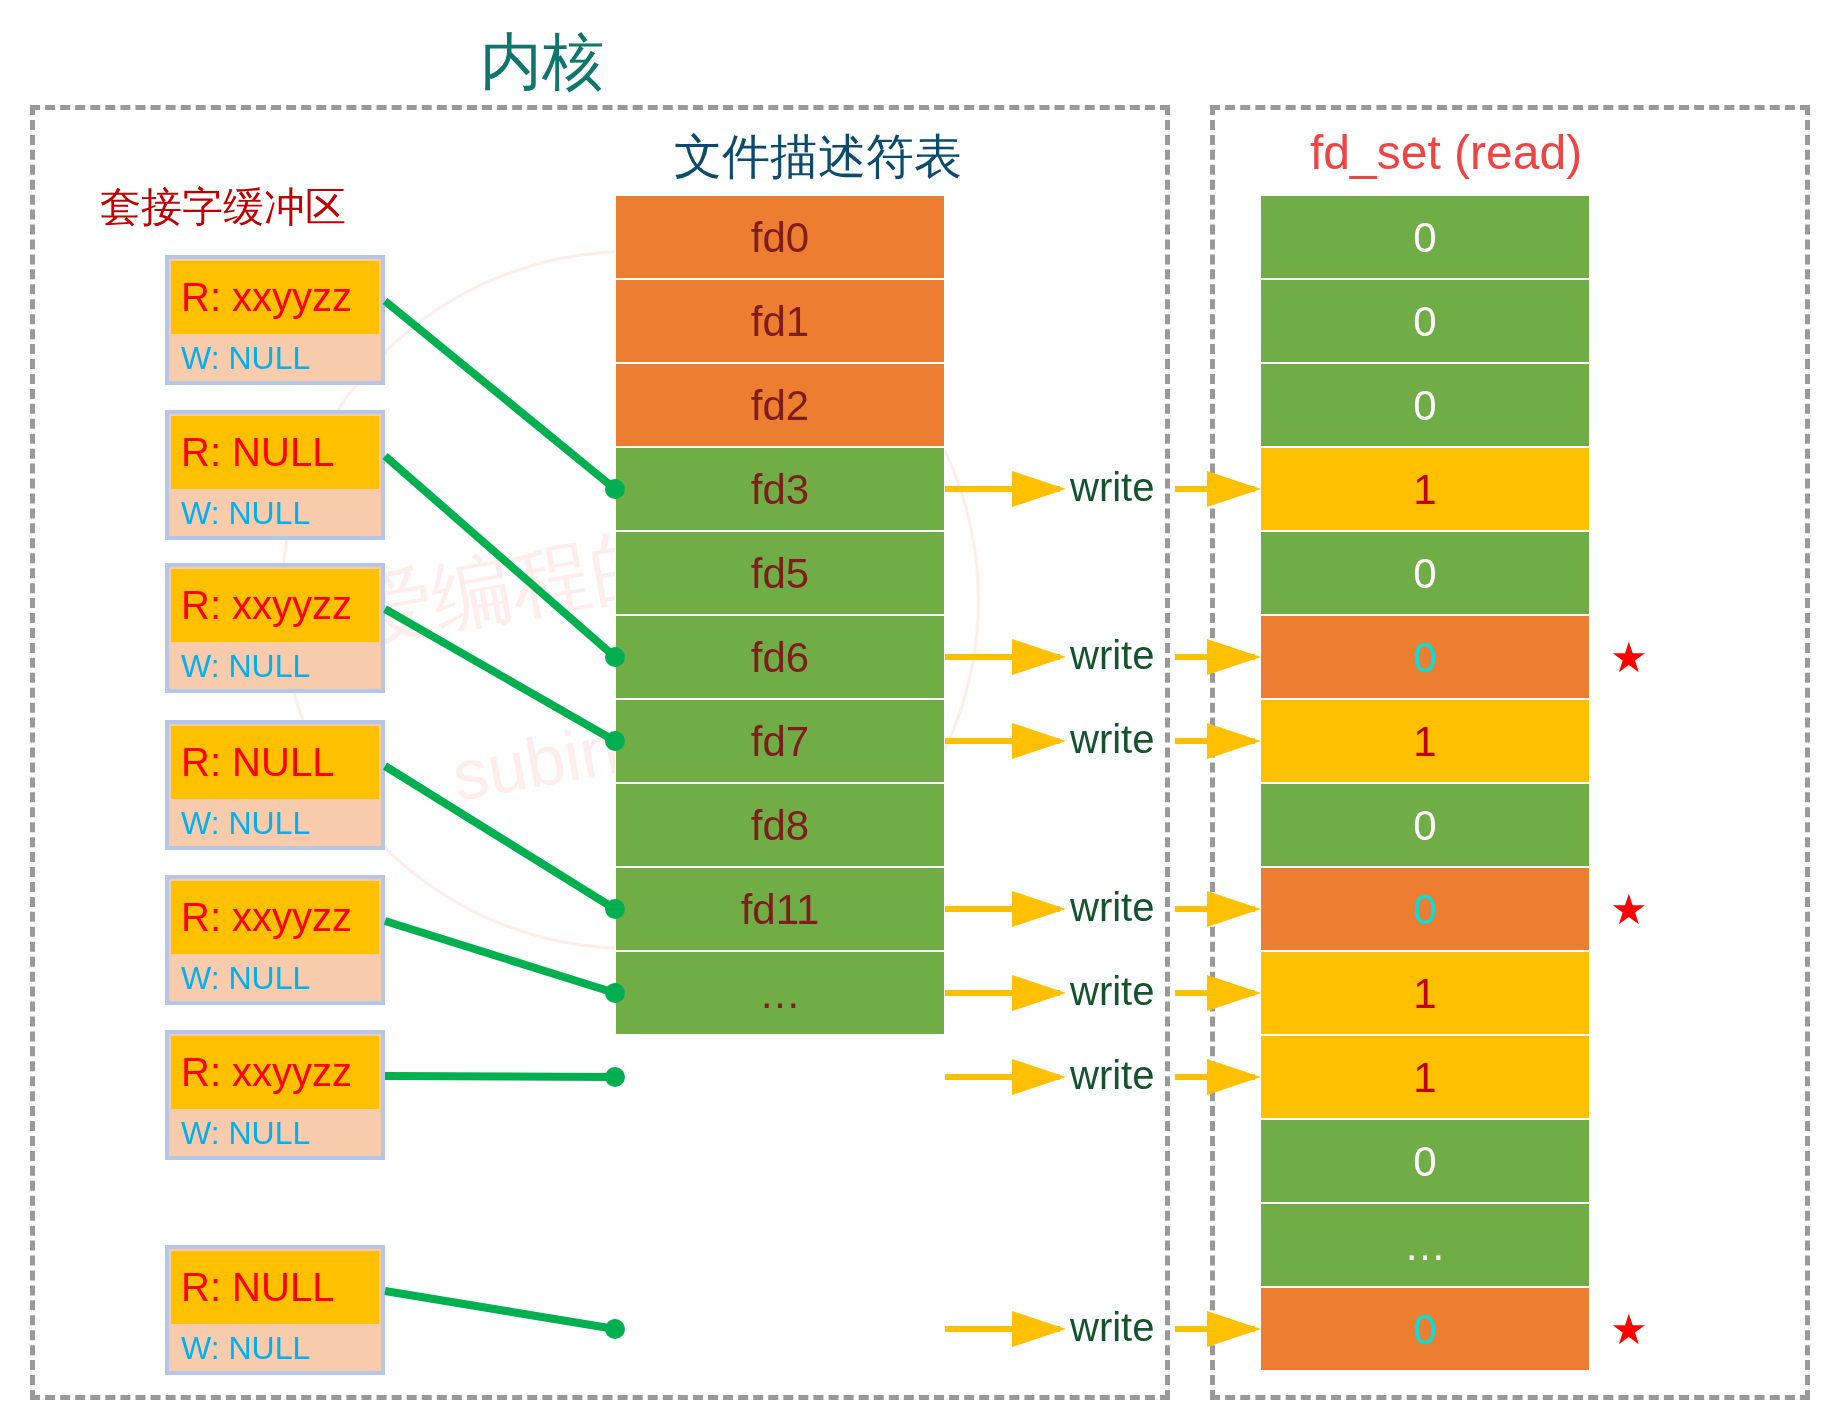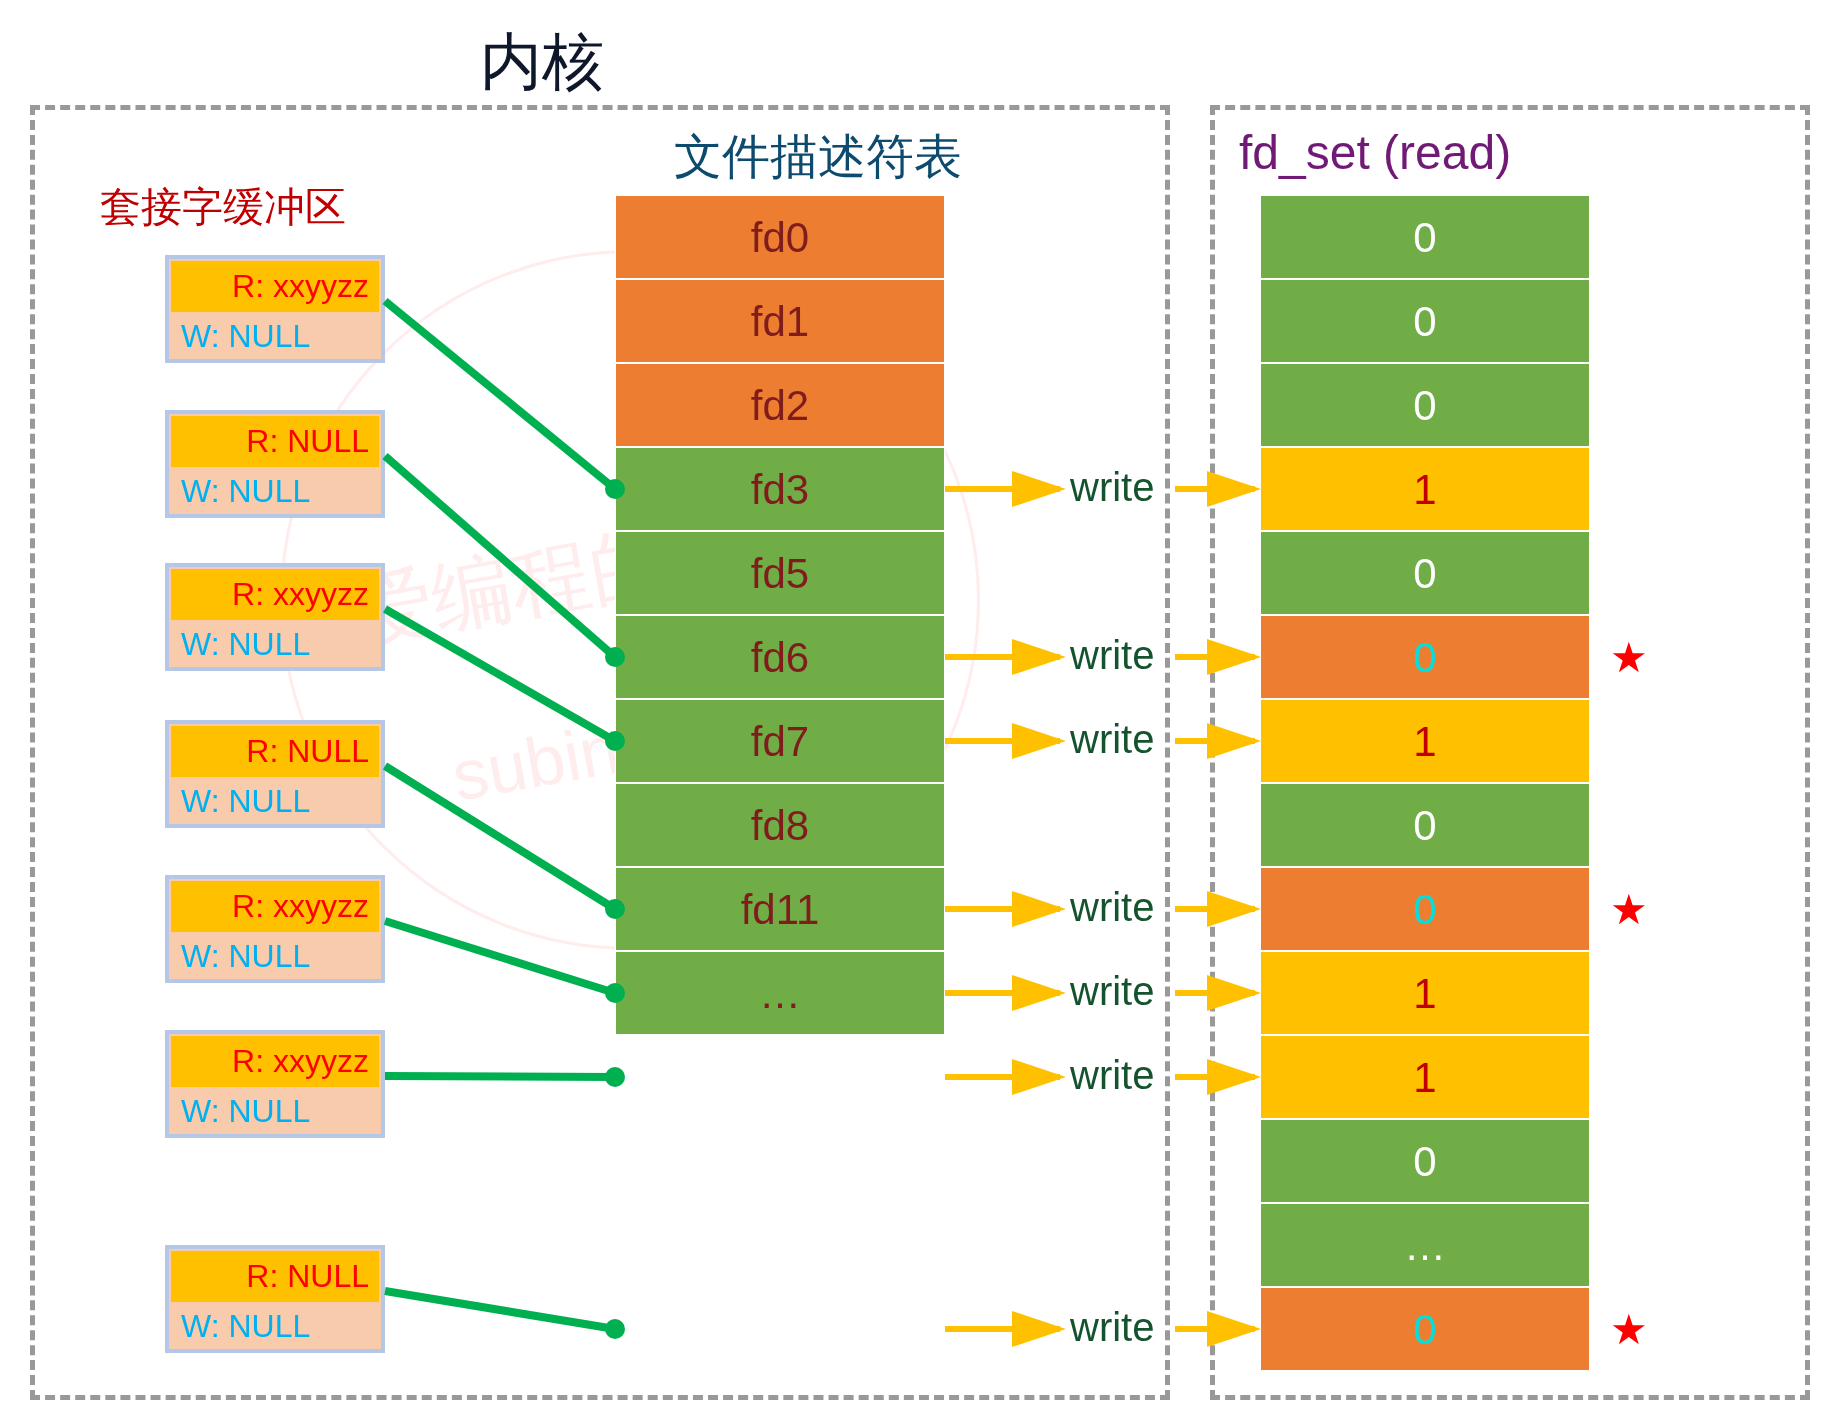--- a/index.html
+++ b/index.html
@@ -10,21 +10,21 @@
       font-family: Arial, "Microsoft YaHei", sans-serif;
       background: white;
       overflow: hidden;
     }
     
     .title-kernel {
       position: absolute;
       top: 20px;
       left: 480px;
       font-size: 62px;
-      color: #0f172a;
+      color: #0f766e;
       font-weight: normal;
     }
     
     .kernel-box {
       position: absolute;
       top: 105px;
       left: 30px;
       width: 1140px;
       height: 1295px;
       border: 5px dashed #999;
@@ -42,23 +42,23 @@
       position: absolute;
       top: 125px;
       left: 674px;
       font-size: 48px;
       color: #0c4a6e;
     }
     
     .fdset-title {
       position: absolute;
       top: 125px;
-      left: 1239px;
+      left: 1310px;
       font-size: 48px;
-      color: #701a75;
+      color: #ef4444;
     }
     
     .fdset-box {
       position: absolute;
       top: 105px;
       left: 1210px;
       width: 600px;
       height: 1295px;
       border: 5px dashed #999;
     }
@@ -67,24 +67,23 @@
       position: absolute;
       left: 165px;
       width: 220px;
       border: 4px solid #B4C7E7;
       background: #B4C7E7;
     }
     
     .buffer-r {
       background: #FFC000;
       color: #FF0000;
-      font-size: 32px;
-      padding: 7px 10px;
+      font-size: 40px;
+      padding: 14px 10px;
       border: 2px solid #F8CBAD;
-      text-align: right;
     }
     
     .buffer-w {
       background: #F8CBAD;
       color: #00B0F0;
       font-size: 32px;
       padding: 2px 10px;
       border: 2px solid #F8CBAD;
     }
     

